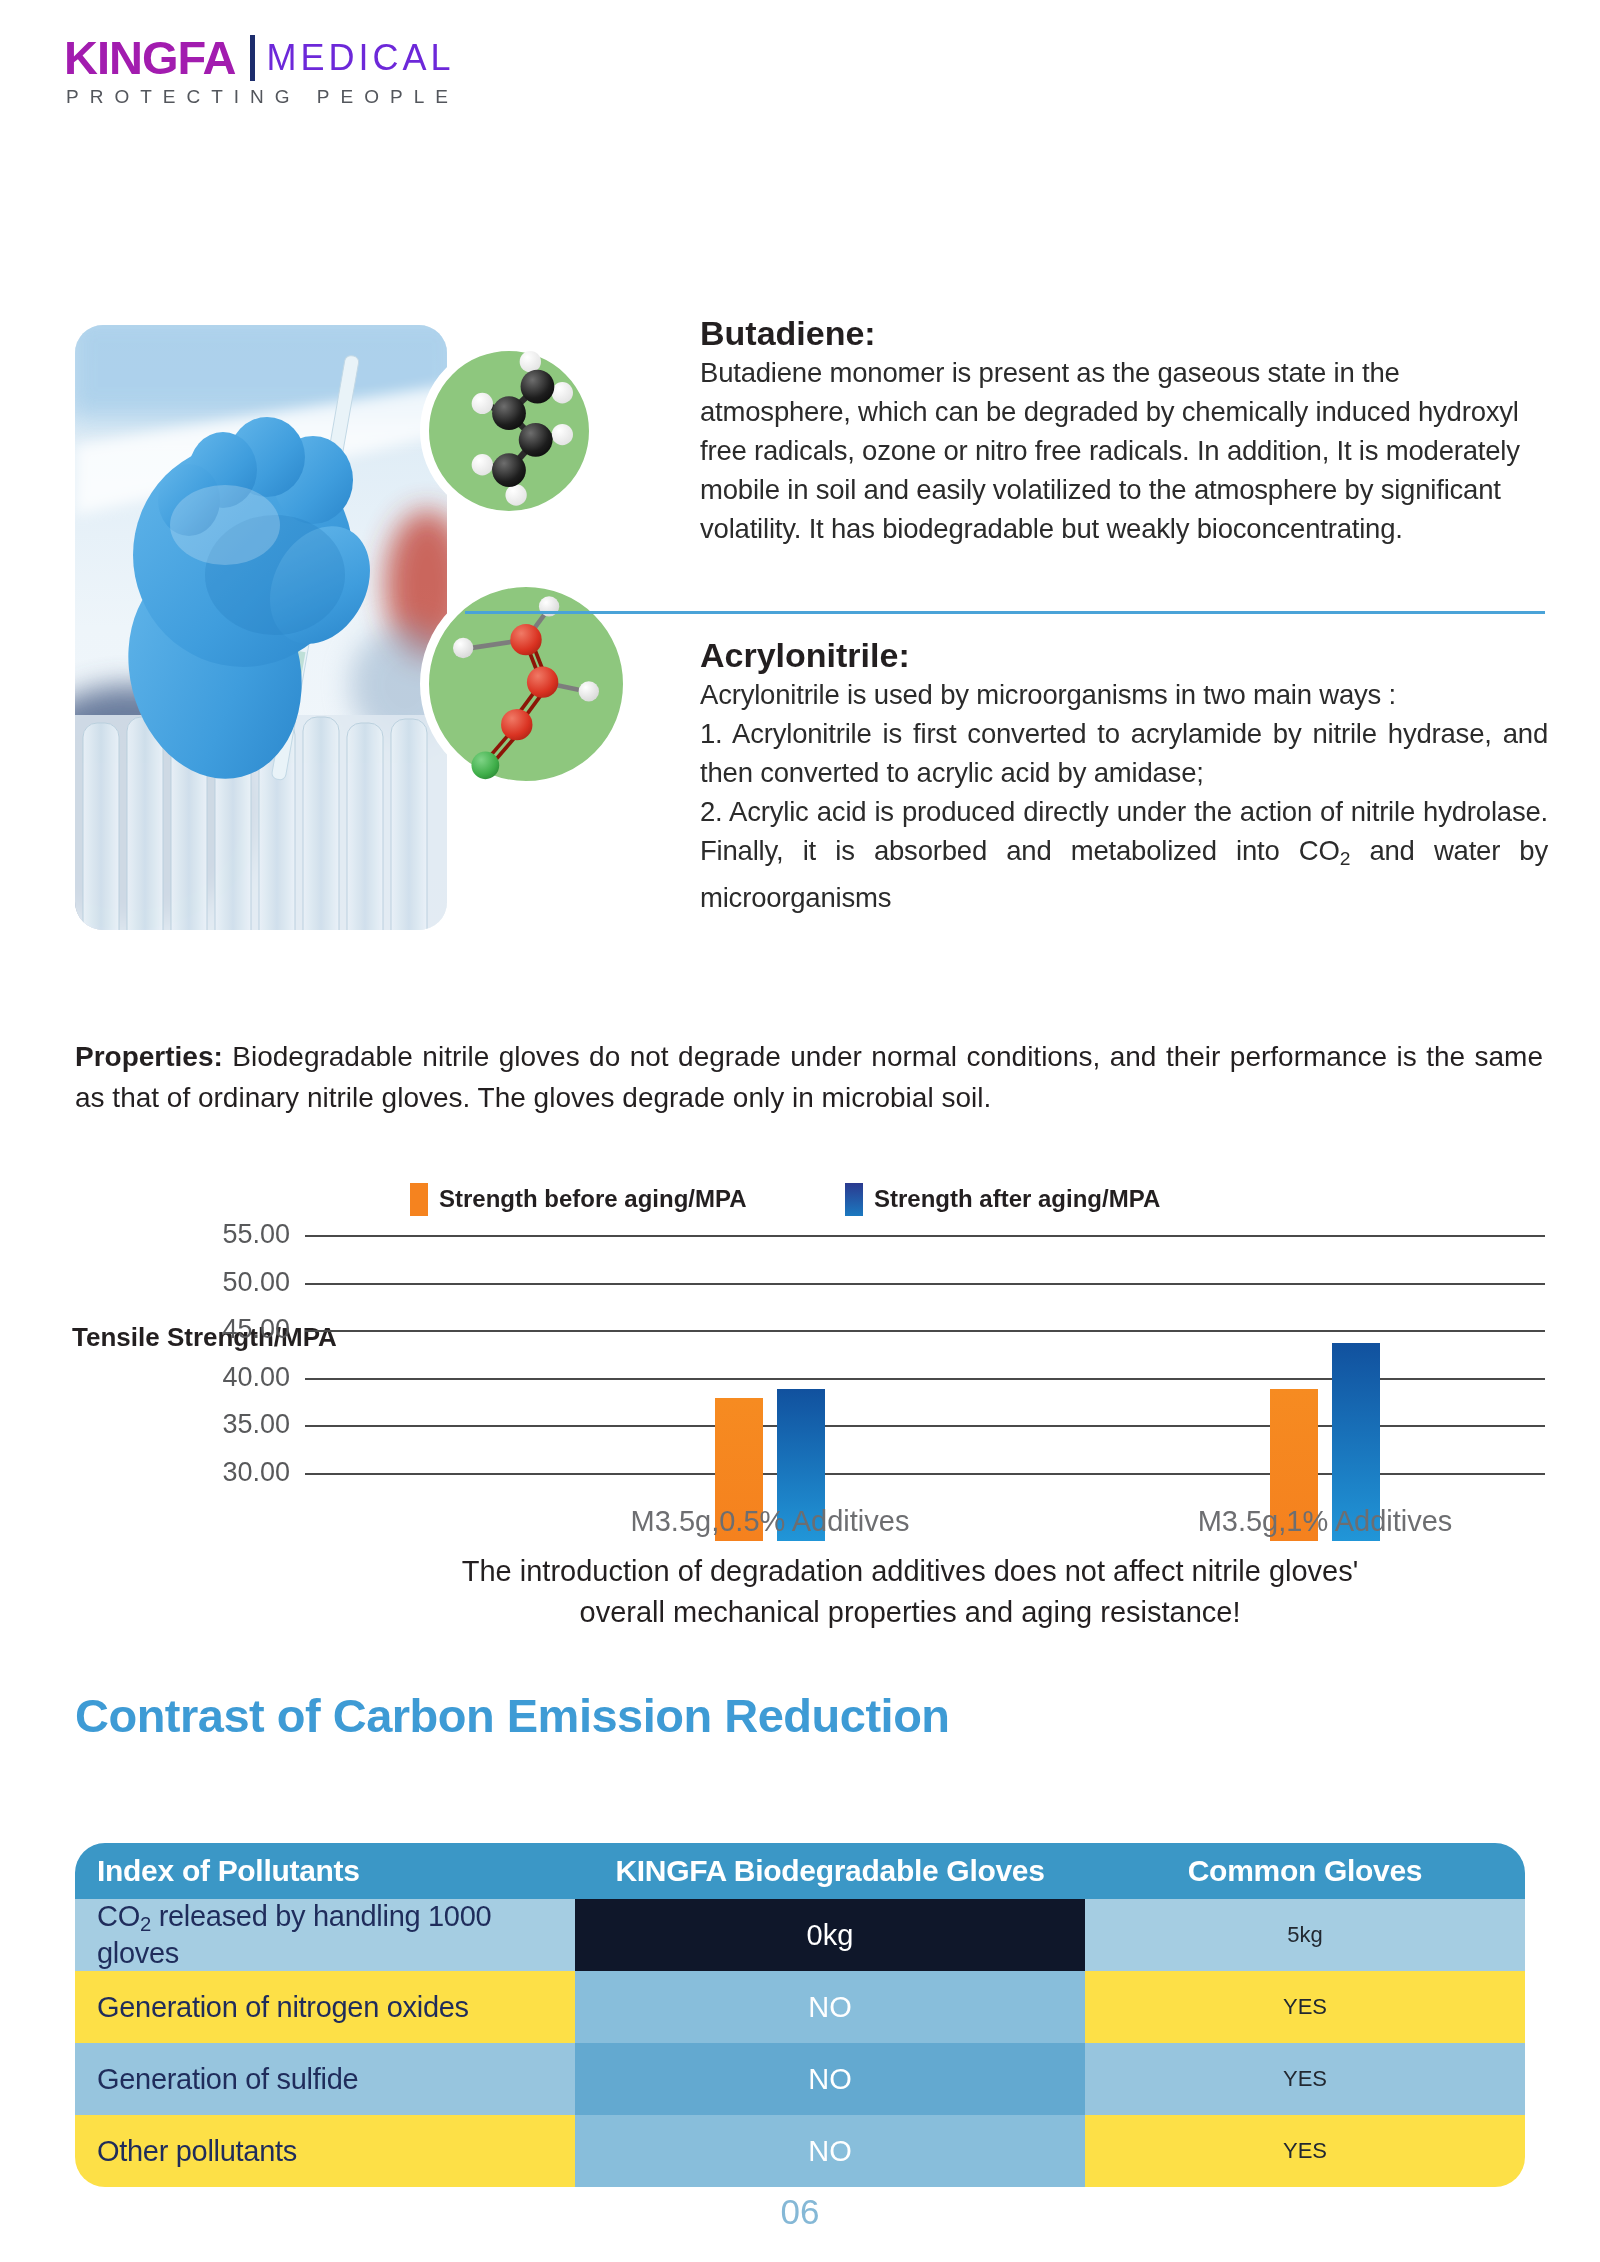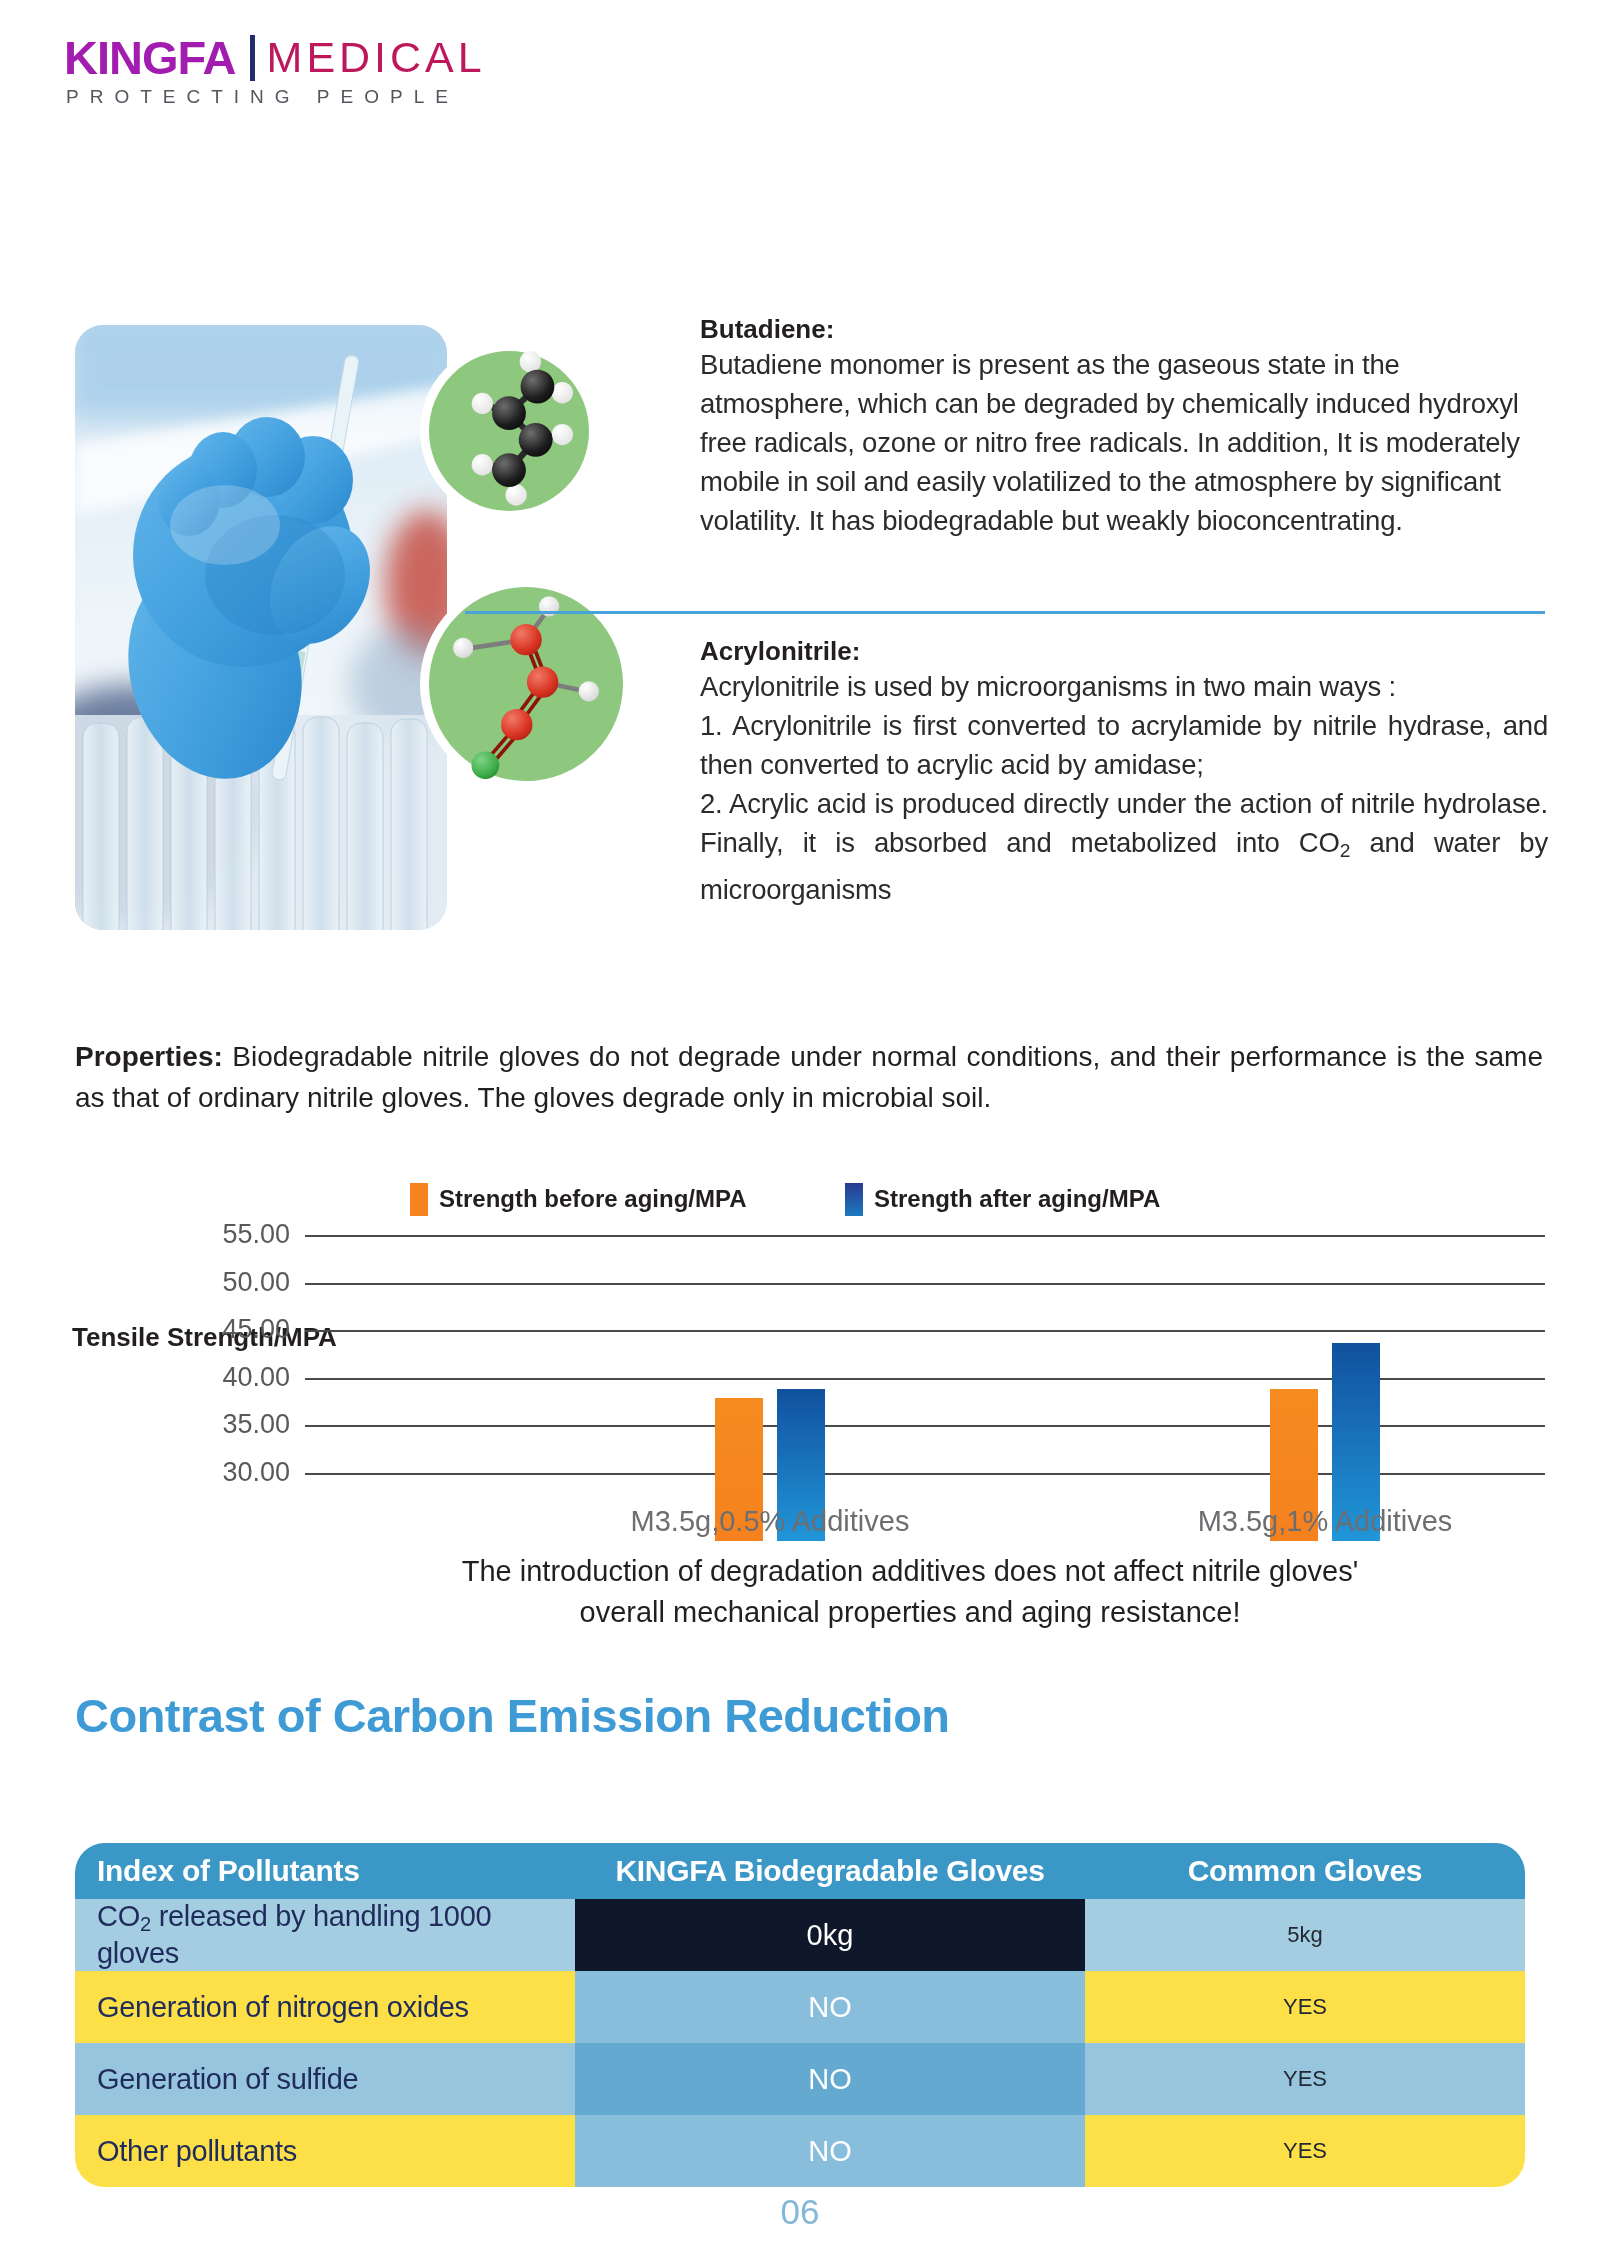--- a/index.html
+++ b/index.html
@@ -4,37 +4,37 @@
 <style>
   html,body{margin:0;padding:0;background:#ffffff;}
   .page{position:relative;width:1600px;height:2262px;background:#ffffff;overflow:hidden;
         font-family:"Liberation Sans",sans-serif;color:#231f20;}
   .abs{position:absolute;}
 
   
   .logo-row{left:64px;top:30px;display:flex;align-items:center;}
   .logo-main{font-size:47px;font-weight:900;color:#a21caf;letter-spacing:-1px;}
   .logo-div{width:5px;height:46px;background:#1d2d6d;margin:0 12px 0 14px;}
-  .logo-med{font-size:43px;font-weight:400;color:#be185d;letter-spacing:4px;}
+  .logo-med{font-size:36px;font-weight:400;color:#6d28d9;letter-spacing:4px;}
   .logo-tag{left:66px;top:86px;font-size:19px;color:#53565c;letter-spacing:11px;font-weight:500;}
 
   
   .h1{left:75px;top:156px;font-size:47px;font-weight:bold;color:#3e9bd5;letter-spacing:-0.5px;}
   .h2{left:75px;top:1688px;font-size:47px;font-weight:bold;color:#3e9bd5;letter-spacing:-0.5px;}
 
   
   .photo{left:75px;top:325px;width:372px;height:605px;border-radius:28px;overflow:hidden;
          box-shadow:0 0 0 1px rgba(180,205,220,.35) inset;}
   .mol-circle{border-radius:50%;background:#8ec77e;border:9px solid #ffffff;box-sizing:border-box;}
   .mol1{left:420px;top:342px;width:178px;height:178px;}
   .mol2{left:420px;top:578px;width:212px;height:212px;}
   .mol-circle svg{width:100%;height:100%;display:block;}
 
   
-  .tb-head{font-size:26px;font-weight:bold;color:#231f20;}
+  .tb-head{font-size:34px;font-weight:bold;color:#231f20;}
   .tb-body{font-size:27.5px;line-height:39px;color:#2b2b2b;letter-spacing:-0.2px;}
   .butadiene{left:700px;top:314px;width:848px;}
   .divider{left:465px;top:611px;width:1080px;height:3px;background:#4aa3d8;}
   .acrylo{left:700px;top:636px;width:848px;}
   .just{text-align:justify;}
   .subscript{font-size:0.7em;vertical-align:-0.25em;}
   .props{left:75px;top:1036px;width:1468px;font-size:28px;line-height:41px;text-align:justify;}
   .props b{font-weight:bold;}
 
   

